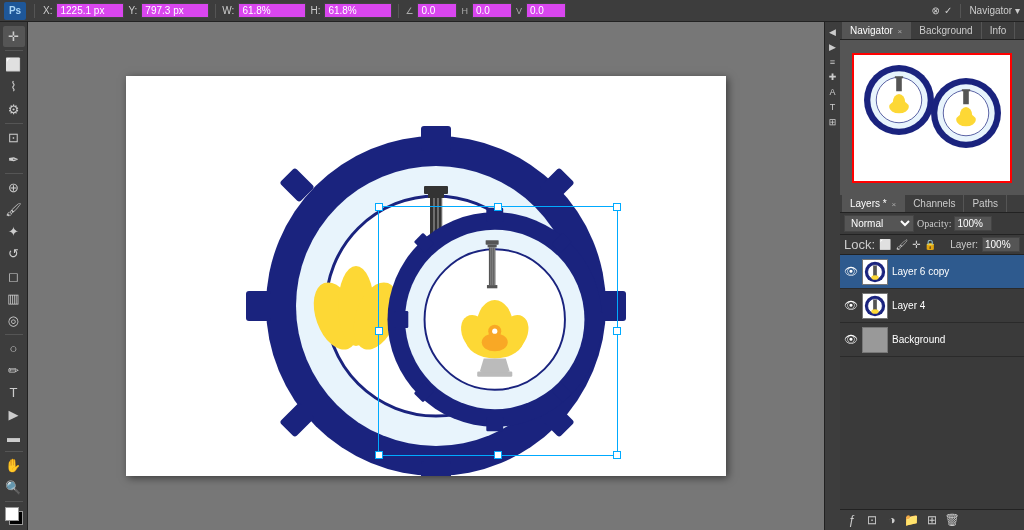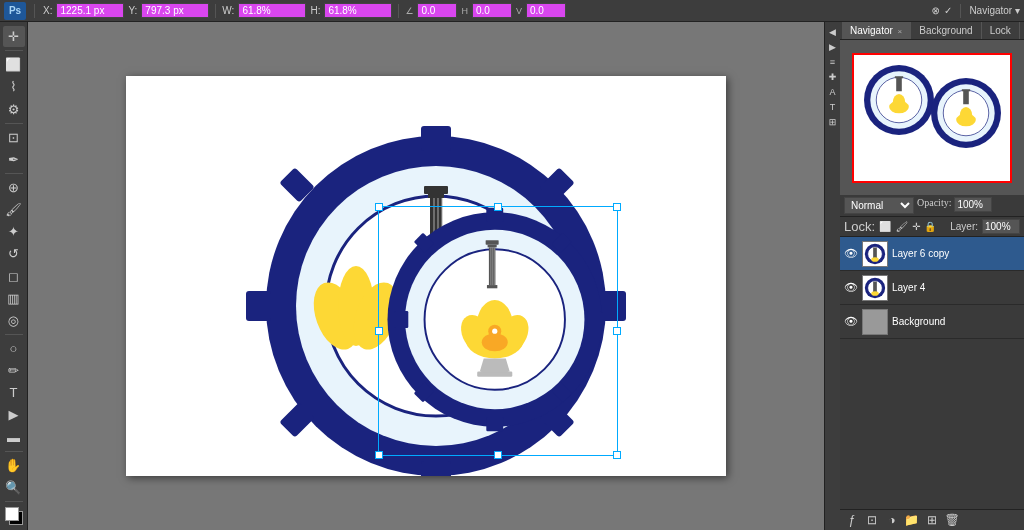--- a/index.html
+++ b/index.html
@@ -287,21 +287,21 @@
     }
     .layers-tab .close-x {
       font-size: 8px;
       margin-left: 2px;
       color: #aaa;
     }
 
     
     .blend-row {
       display: flex;
-      align-items: flex-start;
+      align-items: center;
       padding: 2px 4px;
       gap: 3px;
       background: #3a3a3a;
       border-bottom: 1px solid #222;
     }
     .blend-select {
       background: #555;
       border: 1px solid #444;
       color: #fff;
       font-size: 10px;
@@ -620,21 +620,21 @@
 
       <div class="panel-tabs">
         <div class="panel-tab active">
           <span>Navigator</span>
           <span class="close-x">×</span>
         </div>
         <div class="panel-tab">
           <span>Background</span>
         </div>
         <div class="panel-tab">
-          <span>Lock</span>
+          <span>Info</span>
         </div>
       </div>
 
       <div class="navigator-preview">
         <div class="nav-preview-img">
           <svg viewBox="0 0 160 130" xmlns="http://www.w3.org/2000/svg">
             <rect width="160" height="130" fill="white"></rect>
 
             <g transform="translate(5, 5) scale(0.35)">
               <circle cx="120" cy="120" r="100" fill="#1a237e"></circle>
@@ -656,20 +656,32 @@
               <rect x="108" y="52" width="24" height="6" rx="1" fill="#555"></rect>
               <ellipse cx="120" cy="140" rx="28" ry="18" fill="#fdd835"></ellipse>
               <ellipse cx="120" cy="128" rx="18" ry="25" fill="#fdd835"></ellipse>
             </g>
           </svg>
           <div class="nav-red-box"></div>
         </div>
       </div>
 
 
+      <div class="layers-tabs">
+        <div class="layers-tab active">
+          <span>Layers *</span>
+          <span class="close-x">×</span>
+        </div>
+        <div class="layers-tab">
+          <span>Channels</span>
+        </div>
+        <div class="layers-tab">
+          <span>Paths</span>
+        </div>
+      </div>
 
       <div class="blend-row">
         <select class="blend-select">
           <option>Normal</option>
         </select>
         <span class="opacity-label">Opacity:</span>
         <input class="opacity-val" value="100%" readonly="" style="">
       </div>
 
       <div class="lock-row">

